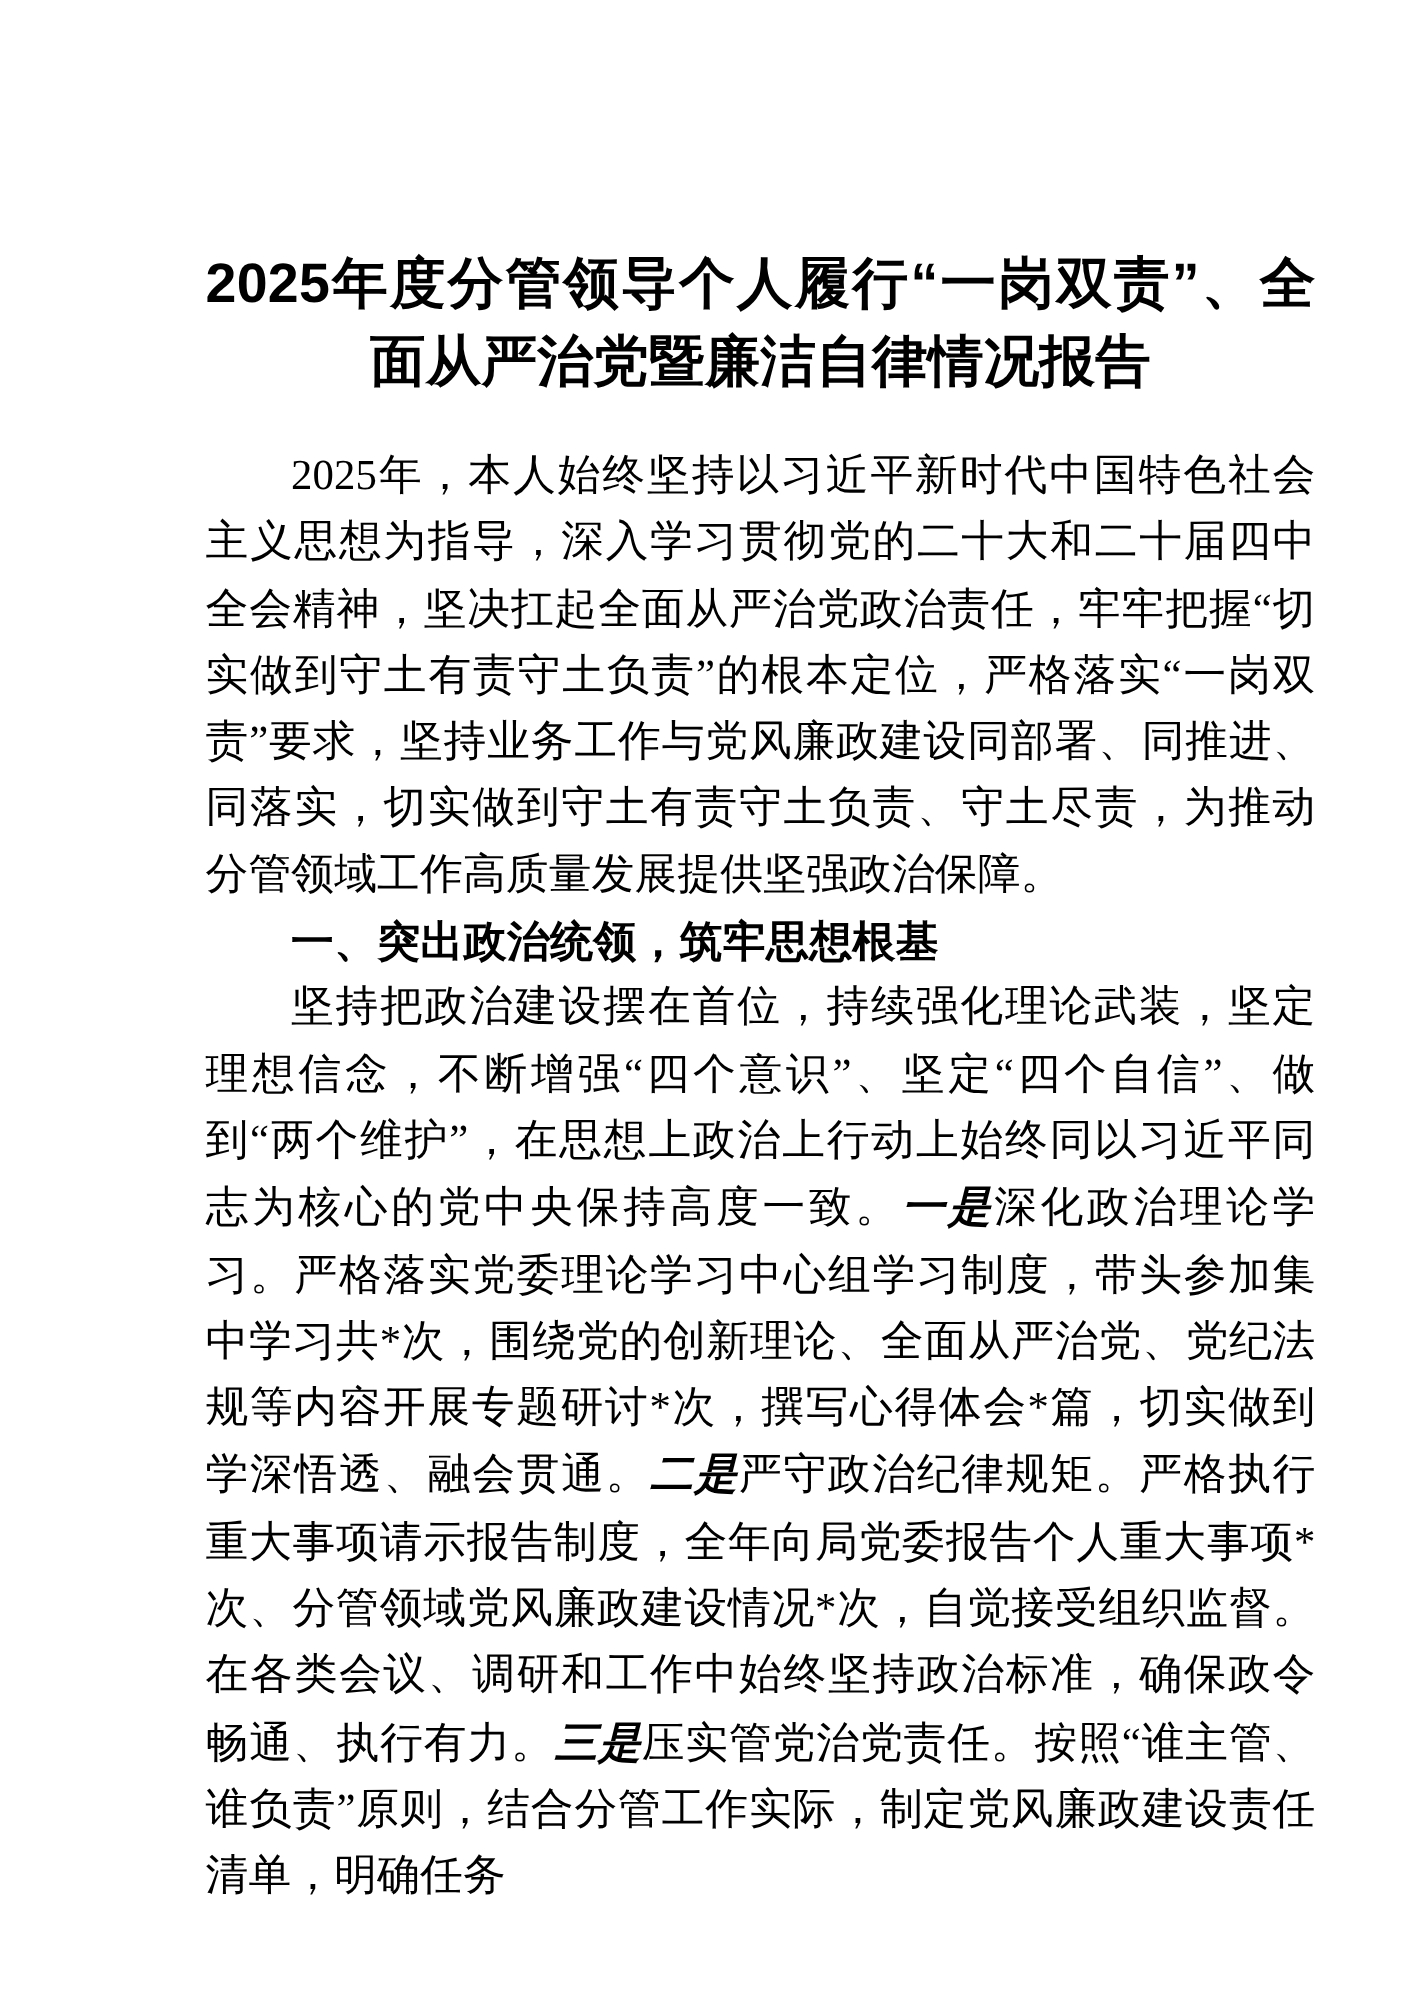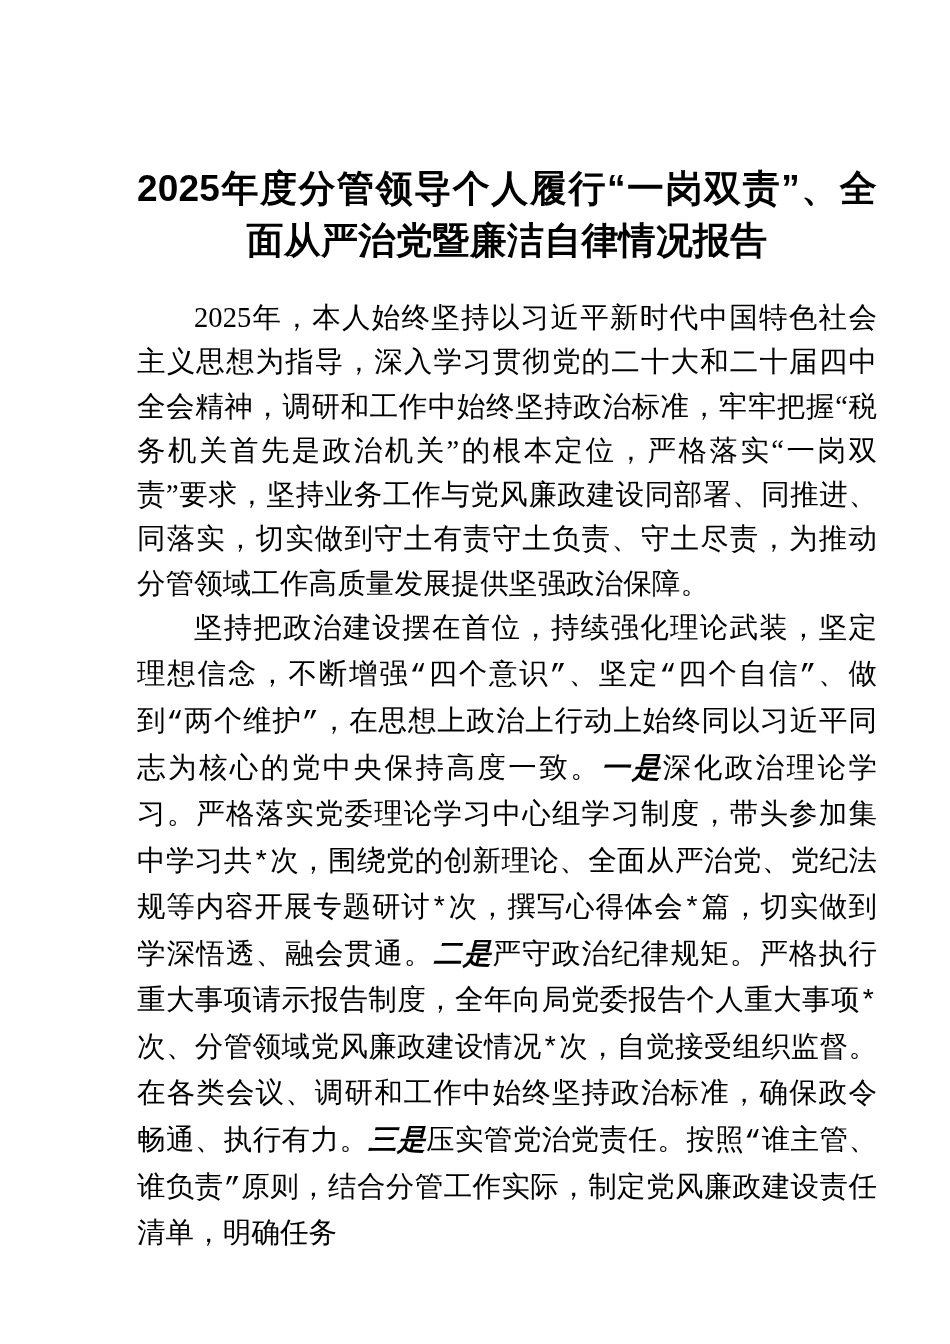--- a/index.html
+++ b/index.html
@@ -78,29 +78,30 @@
   }
 
   
   .run-marker {
     font-family: "Liberation Sans", "DejaVu Sans", sans-serif;
     font-weight: 700;
     letter-spacing: 0;
     font-style: italic;
   }
 
-  .ph { font-family: Liberation Mono, monospace; }
+  .ph { font-family: Liberation Serif, serif; }
 </style>
 </head>
 <body>
 
 <div class="page">
   <div class="content">
 
     <h1 class="doc-title">2025年度分管领导个人履行“一岗双责”、全面从严治党暨廉洁自律情况报告</h1>
 
-    <p class="para first">2025年，本人始终坚持以习近平新时代中国特色社会主义思想为指导，深入学习贯彻党的二十大和二十届四中全会精神，调研和工作中始终坚持政治标准，牢牢把握“税务机关首先是政治机关”的根本定位，严格落实“一岗双责”要求，坚持业务工作与党风廉政建设同部署、同推进、同落实，切实做到守土有责守土负责、守土尽责，为推动分管领域工作高质量发展提供坚强政治保障。</p>
+    <p class="para first">2025年，本人始终坚持以习近平新时代中国特色社会主义思想为指导，深入学习贯彻党的二十大和二十届四中全会精神，坚决扛起全面从严治党政治责任，牢牢把握“切实做到守土有责守土负责”的根本定位，严格落实“一岗双责”要求，坚持业务工作与党风廉政建设同部署、同推进、同落实，切实做到守土有责守土负责、守土尽责，为推动分管领域工作高质量发展提供坚强政治保障。</p>
 
+    <p class="sec-heading">一、突出政治统领，筑牢思想根基</p>
 
     <p class="para"><span class="ph">坚持把政治建设摆在首位，持续强化理论武装，坚定理想信念，不断增强“四个意识”、坚定“四个自信”、做到“两个维护”，在思想上政治上行动上始终同以习近平同志为核心的党中央保持高度一致。</span><span class="run-marker">一是</span><span class="ph">深化政治理论学习。严格落实党委理论学习中心组学习制度，带头参加集中学习共*次，围绕党的创新理论、全面从严治党、党纪法规等内容开展专题研讨*次，撰写心得体会*篇，切实做到学深悟透、融会贯通。</span><span class="run-marker">二是</span><span class="ph">严守政治纪律规矩。严格执行重大事项请示报告制度，全年向局党委报告个人重大事项*次、分管领域党风廉政建设情况*次，自觉接受组织监督。在各类会议、调研和工作中始终坚持政治标准，确保政令畅通、执行有力。</span><span class="run-marker">三是</span><span class="ph">压实管党治党责任。按照“谁主管、谁负责”原则，结合分管工作实际，制定党风廉政建设责任清单，明确任务</span></p>
 
   </div>
 </div>
 
 </body></html>

